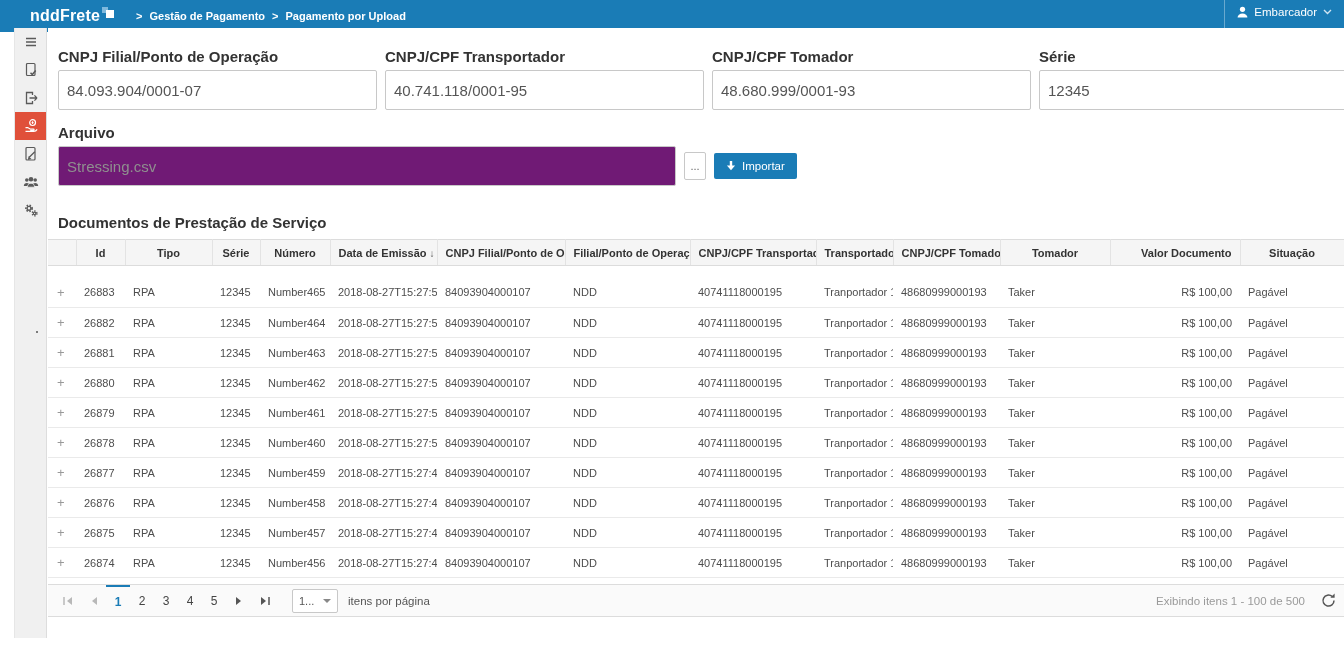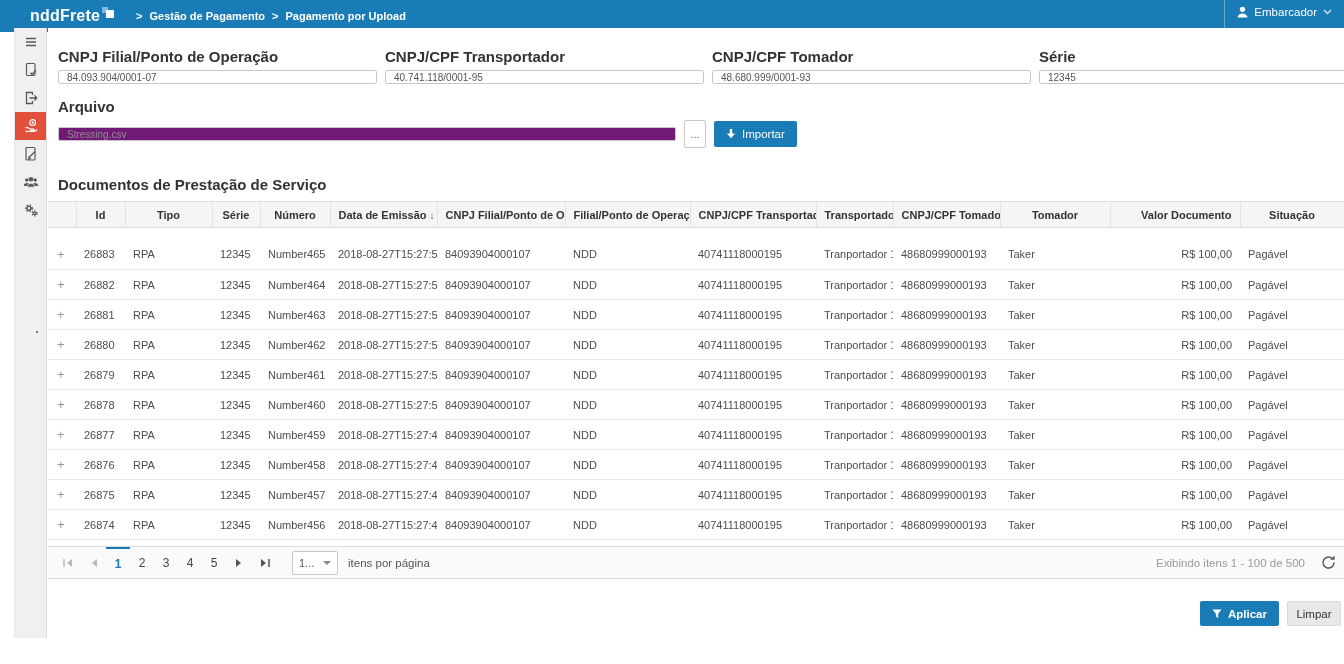--- a/index.html
+++ b/index.html
@@ -33,22 +33,22 @@
   .side-item { width:100%; height:28px; display:flex; align-items:center; justify-content:center; }
   .side-item.active { background:#e0503a; }
   .stray-dot { position:absolute; left:21px; top:303px; width:2px; height:2px; background:#555; border-radius:50%; }
   
   .content { position:absolute; left:48px; top:28px; width:1296px; height:610px; background:#fff; overflow:hidden; }
   
   .filters { display:flex; gap:8px; margin:20px 0 0 10px; width:1300px; }
   .field { width:319px; flex:0 0 319px; }
   .field-label { font-size:15px; font-weight:bold; color:#333; margin-bottom:5px; display:block; }
   .text-input {
-    width:100%; height:14px; border:1px solid #c8c8c8; border-radius:2px;
-    padding:0 8px; font-size:10px; color:#555; background:#fff;
+    width:100%; height:40px; border:1px solid #c8c8c8; border-radius:2px;
+    padding:0 8px; font-size:15px; color:#555; background:#fff;
     font-family:"Liberation Sans", sans-serif; outline:none;
   }
   .file-block { margin:14px 0 0 10px; }
   .file-row { display:flex; align-items:center; gap:8px; }
   .file-input { width:618px; background:#701a75; color:#8f8f8f; }
   .browse-btn {
     width:22px; height:28px; border:1px solid #c8c8c8; border-radius:2px; background:#fff;
     color:#666; font-size:11px; line-height:10px; cursor:pointer;
   }
   .btn-blue {

